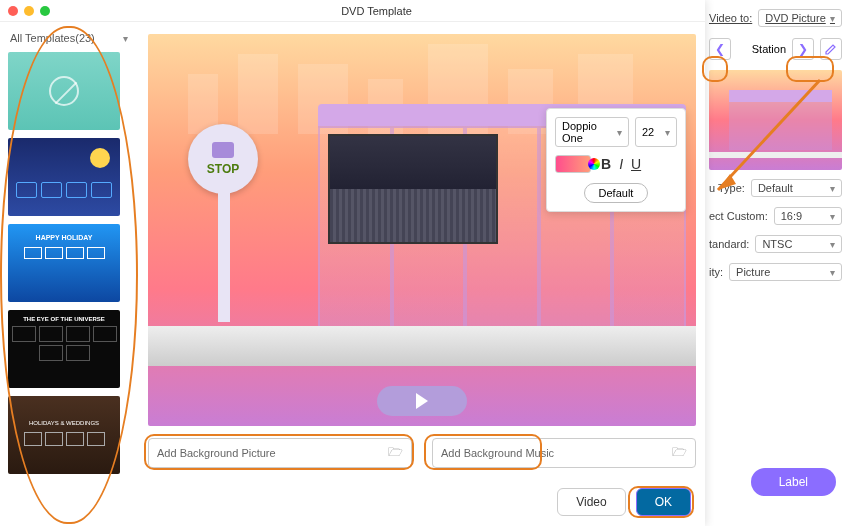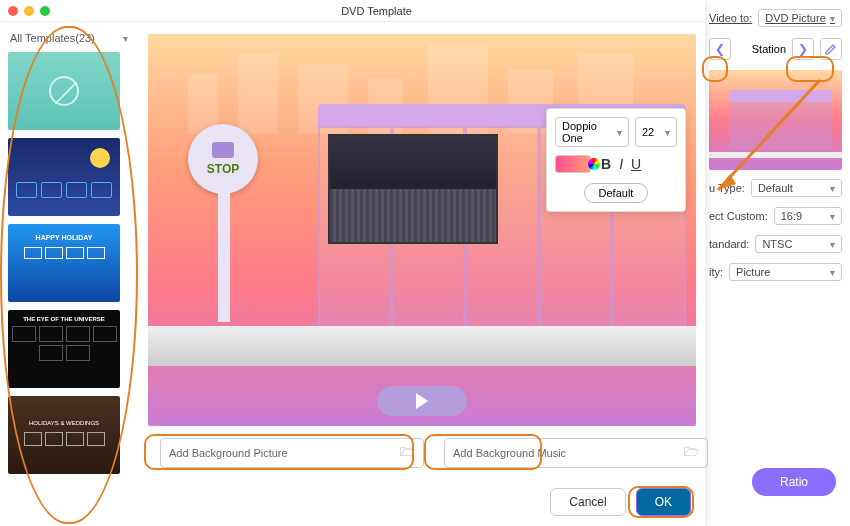--- a/index.html
+++ b/index.html
@@ -83,21 +83,21 @@
 .color-sw { width:36px; height:18px; background:linear-gradient(90deg,#ff4d8d,#ff9d7a); border:1px solid #ccc; border-radius:3px; cursor:pointer; position:relative; }
 .color-sw::after { content:''; position:absolute; right:-10px; top:2px; width:12px; height:12px; border-radius:50%; background: conic-gradient(red,yellow,lime,cyan,blue,magenta,red); }
 .biu { display:flex; gap:8px; font-size:14px; }
 .biu span { cursor:pointer; color:#333; }
 .biu .b { font-weight:bold; }
 .biu .i { font-style:italic; }
 .biu .u { text-decoration:underline; }
 .default-btn { display:block; margin:0 auto; border:1px solid #bbb; border-radius:12px; padding:3px 14px; font-size:11px; background:#fff; cursor:pointer; }
 
 
-.bg-inputs { position:absolute; left:148px; top:438px; width:548px; display:flex; gap:20px;margin-left:12px; }
+.bg-inputs { position:absolute; left:148px; top:438px; width:548px; display:flex; gap:20px; }
 .bg-input { flex:1; border:1px solid #ccc; border-radius:4px; height:30px; display:flex; align-items:center; padding:0 8px; font-size:11px; color:#666; position:relative; cursor:pointer; }
 .bg-input .fold { position:absolute; right:8px; font-size:12px; color:#888; }
 
 
 .anno-rect { position:absolute; border:2px solid #e67e22; border-radius:10px; pointer-events:none; }
 
 
 .modal-btns { position:absolute; right:14px; bottom:10px; display:flex; gap:10px; }
 .btn { border-radius:6px; padding:6px 18px; font-size:12px; cursor:pointer; }
 .btn-cancel { background:#fff; border:1px solid #ccc; color:#333; }
@@ -167,21 +167,21 @@
         <span class="chev">▾</span>
       </div>
   </div>
   <div class="rp-row">
     <span>ity:</span>
     <div class="rp-sel">
         <span>Picture</span>
         <span class="chev">▾</span>
       </div>
   </div>
-  <button class="burn-btn">Ratio</button>
+  <button class="burn-btn">Label</button>
 </div>
 
 <div class="modal">
   <div class="titlebar">
     <div class="traffic red"></div>
     <div class="traffic yellow"></div>
     <div class="traffic green"></div>
     <div class="titlebar-title">DVD Template</div>
   </div>
 
@@ -299,21 +299,21 @@
       <span>Add Background Picture</span>
       <span class="fold">🗁</span>
     </div>
     <div class="bg-input">
       <span>Add Background Music</span>
       <span class="fold">🗁</span>
     </div>
   </div>
 
   <div class="modal-btns">
-    <button class="btn btn-cancel">Cancel</button>
+    <button class="btn btn-cancel">Video</button>
     <button class="btn btn-ok">OK</button>
   </div>
 </div>
 
 <div class="anno-ellipse"></div>
 <div class="anno-rect" style="left:144px; top:434px; width:270px; height:36px;"></div>
 <div class="anno-rect" style="left:424px; top:434px; width:118px; height:36px;"></div>
 <div class="anno-rect" style="left:628px; top:486px; width:66px; height:32px;"></div>
 <div class="anno-rect" style="left:702px; top:56px; width:26px; height:26px;"></div>
 <div class="anno-rect" style="left:786px; top:56px; width:48px; height:26px;"></div>

